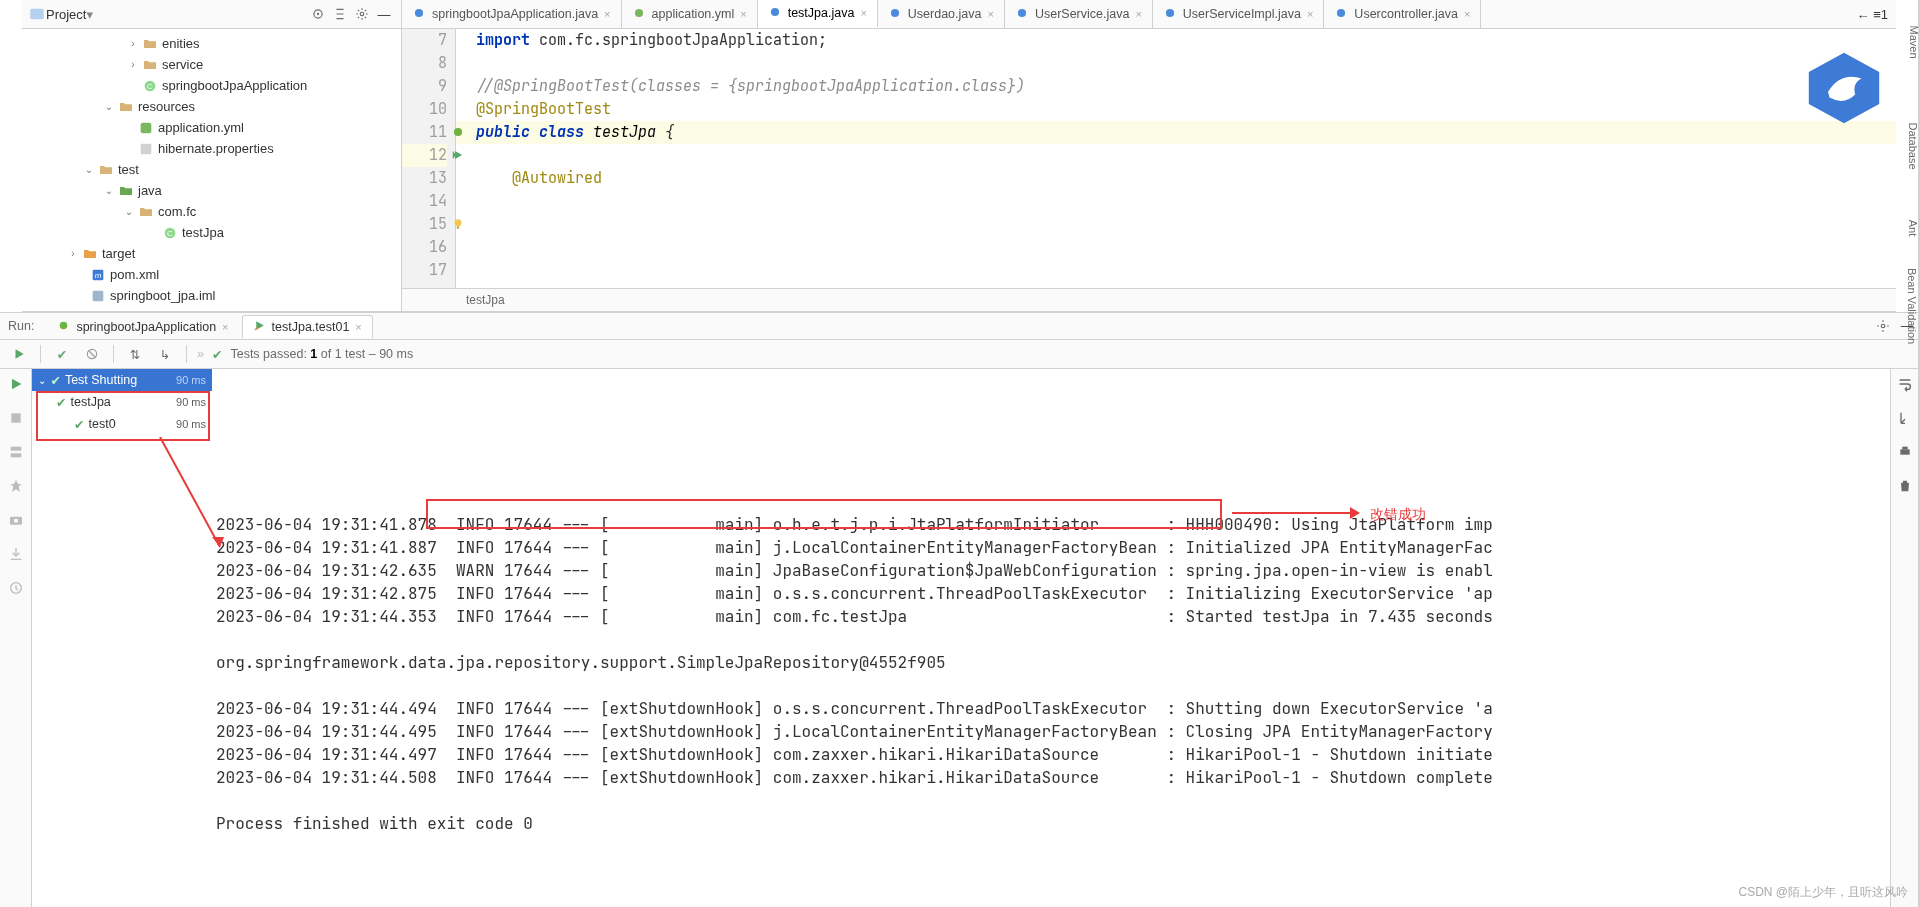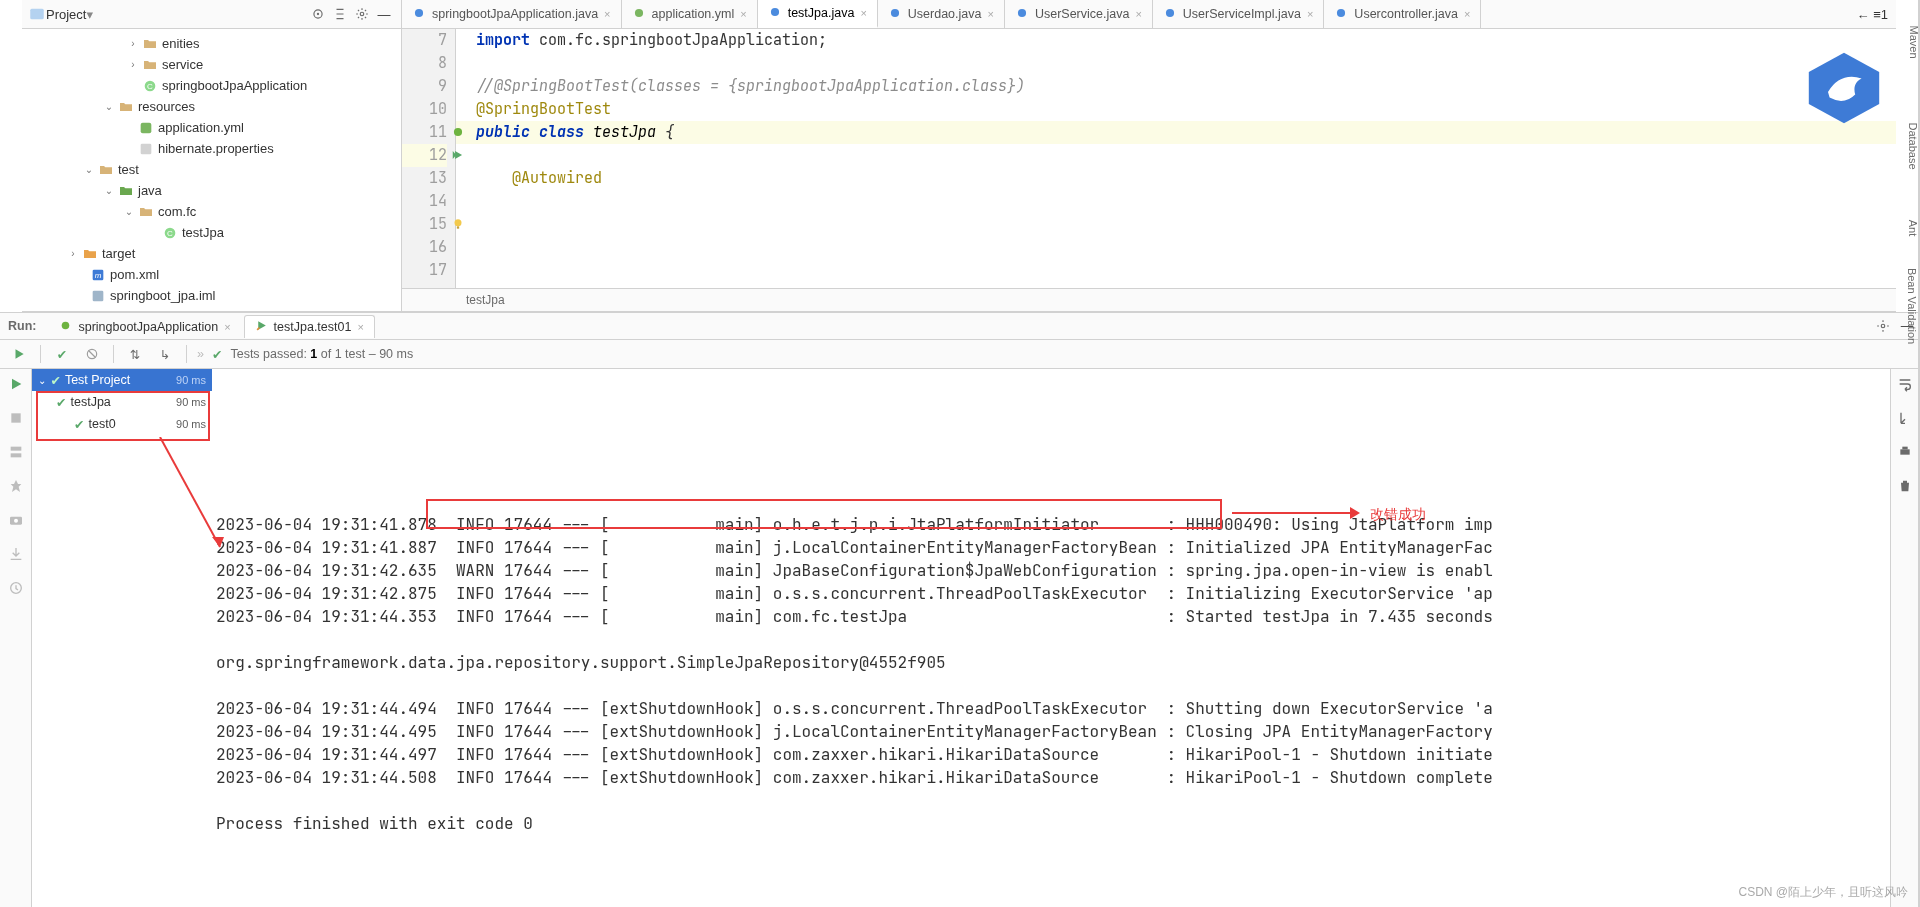--- a/index.html
+++ b/index.html
@@ -75,21 +75,21 @@
   .cmt{color:var(--comment); font-style:italic;text-align:center;}
   .prop{color:var(--purple); font-weight:bold;}
   .cls{color:#000;}
   .breadcrumb-bar{ height:22px; border-top:1px solid var(--border); display:flex; align-items:center; padding-left:64px; font-size:12px; color:#6b6b6b; background:#fafafa;}
 
   .bird-badge{ position:absolute; top:48px; right:12px; width:80px; height:80px; }
 
   
   .run-panel{ grid-column:1 / span 3; grid-row:2; display:flex; flex-direction:column; border-top:1px solid var(--border);}
   .run-tabs{ height:26px; display:flex; align-items:center; padding-left:8px; gap:2px; border-bottom:1px solid var(--border); background:#fafafa; font-size:12.5px;}
-  .run-label{ color:#6b6b6b; margin-right:10px;font-weight:bold;}
+  .run-label{ color:#6b6b6b; margin-right:10px;}
   .run-tab{ display:flex; align-items:center; gap:6px; padding:3px 10px; border:1px solid transparent; border-bottom:none; border-radius:3px 3px 0 0;}
   .run-tab.active{ background:#fff; border-color:var(--border);}
   .run-tab .close{color:#aaa; font-size:11px;}
   .run-tabs .spacer{flex:1;}
 
   .run-toolbar{ height:28px; display:flex; align-items:center; gap:8px; padding:0 8px; border-bottom:1px solid var(--border); background:#fafafa; font-size:12.5px;}
   .tb-btn{ width:22px; height:22px; display:flex; align-items:center; justify-content:center; border-radius:3px; color:#6b6b6b;}
   .tb-sep{ width:1px; height:18px; background:var(--border); margin:0 2px;}
   .passed-text{ color:#6b6b6b;}
   .passed-text b{ color:#000; font-weight:600;}
@@ -464,21 +464,21 @@
               <path d="M12 8v5l3 2" stroke="#bdbdbd" stroke-width="2" fill="none"></path>
             </svg>
           </div>
       </div>
 
       <div class="test-tree" id="test-tree">
         <div class="red-box"></div>
       <div class="test-tree-row sel" style="padding-left: 6px;">
             <span style="font-size:10px">⌄</span>
             <span class="ok">✔</span>
-            <span>Test Project</span>
+            <span>Test Shutting</span>
             <span class="ms">90 ms</span>
           </div>
           <div class="test-tree-row" style="padding-left: 24px;">
             <span class="ok">✔</span>
             <span>testJpa</span>
             <span class="ms">90 ms</span>
           </div>
           <div class="test-tree-row" style="padding-left: 42px;">
             <span class="ok">✔</span>
             <span>test0</span>

